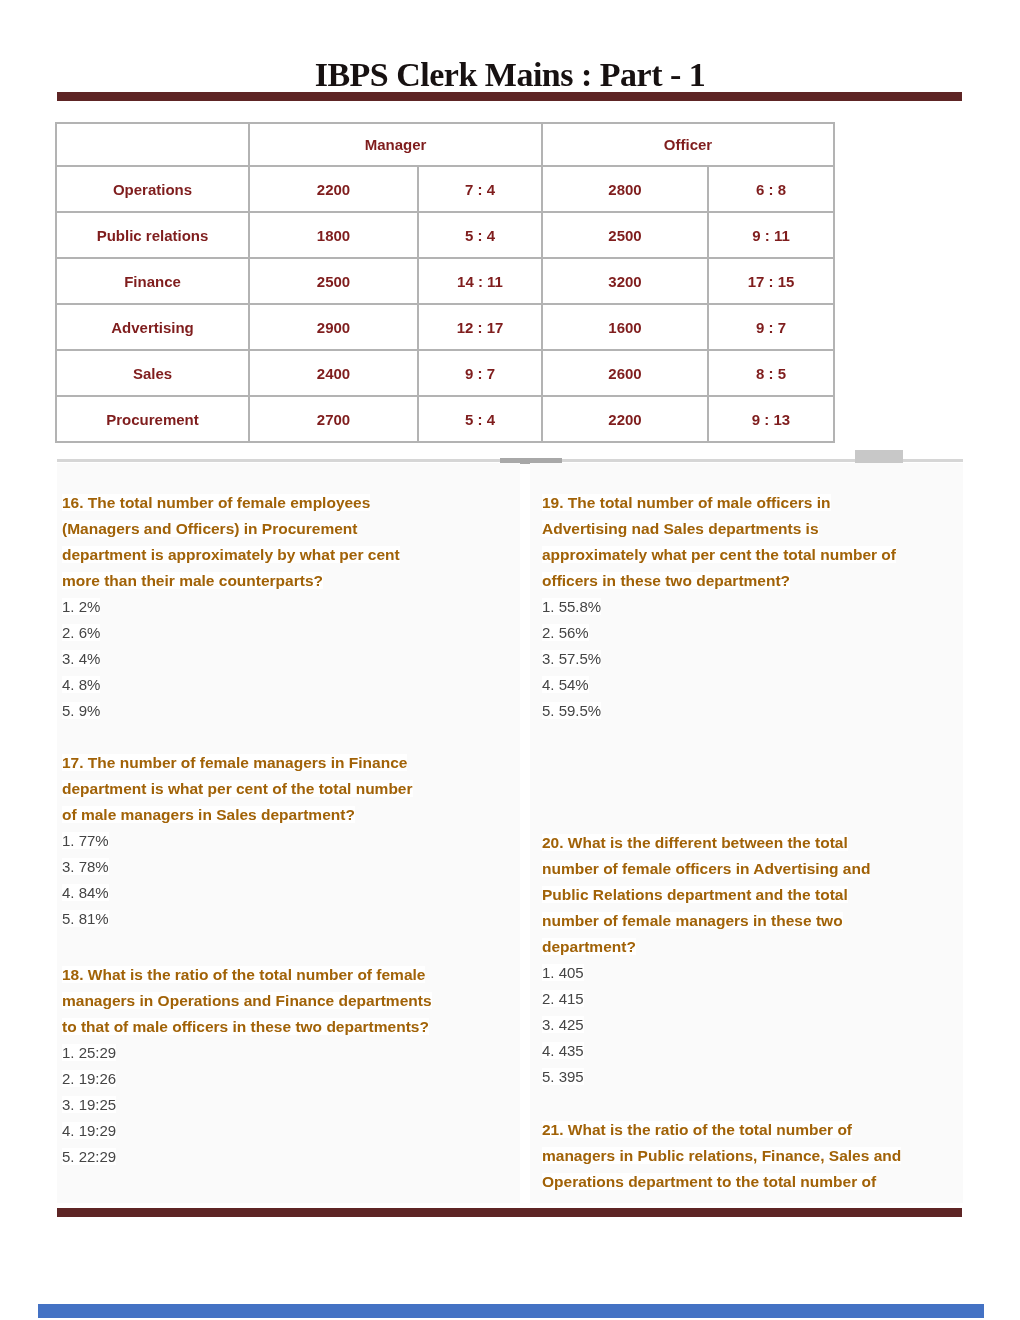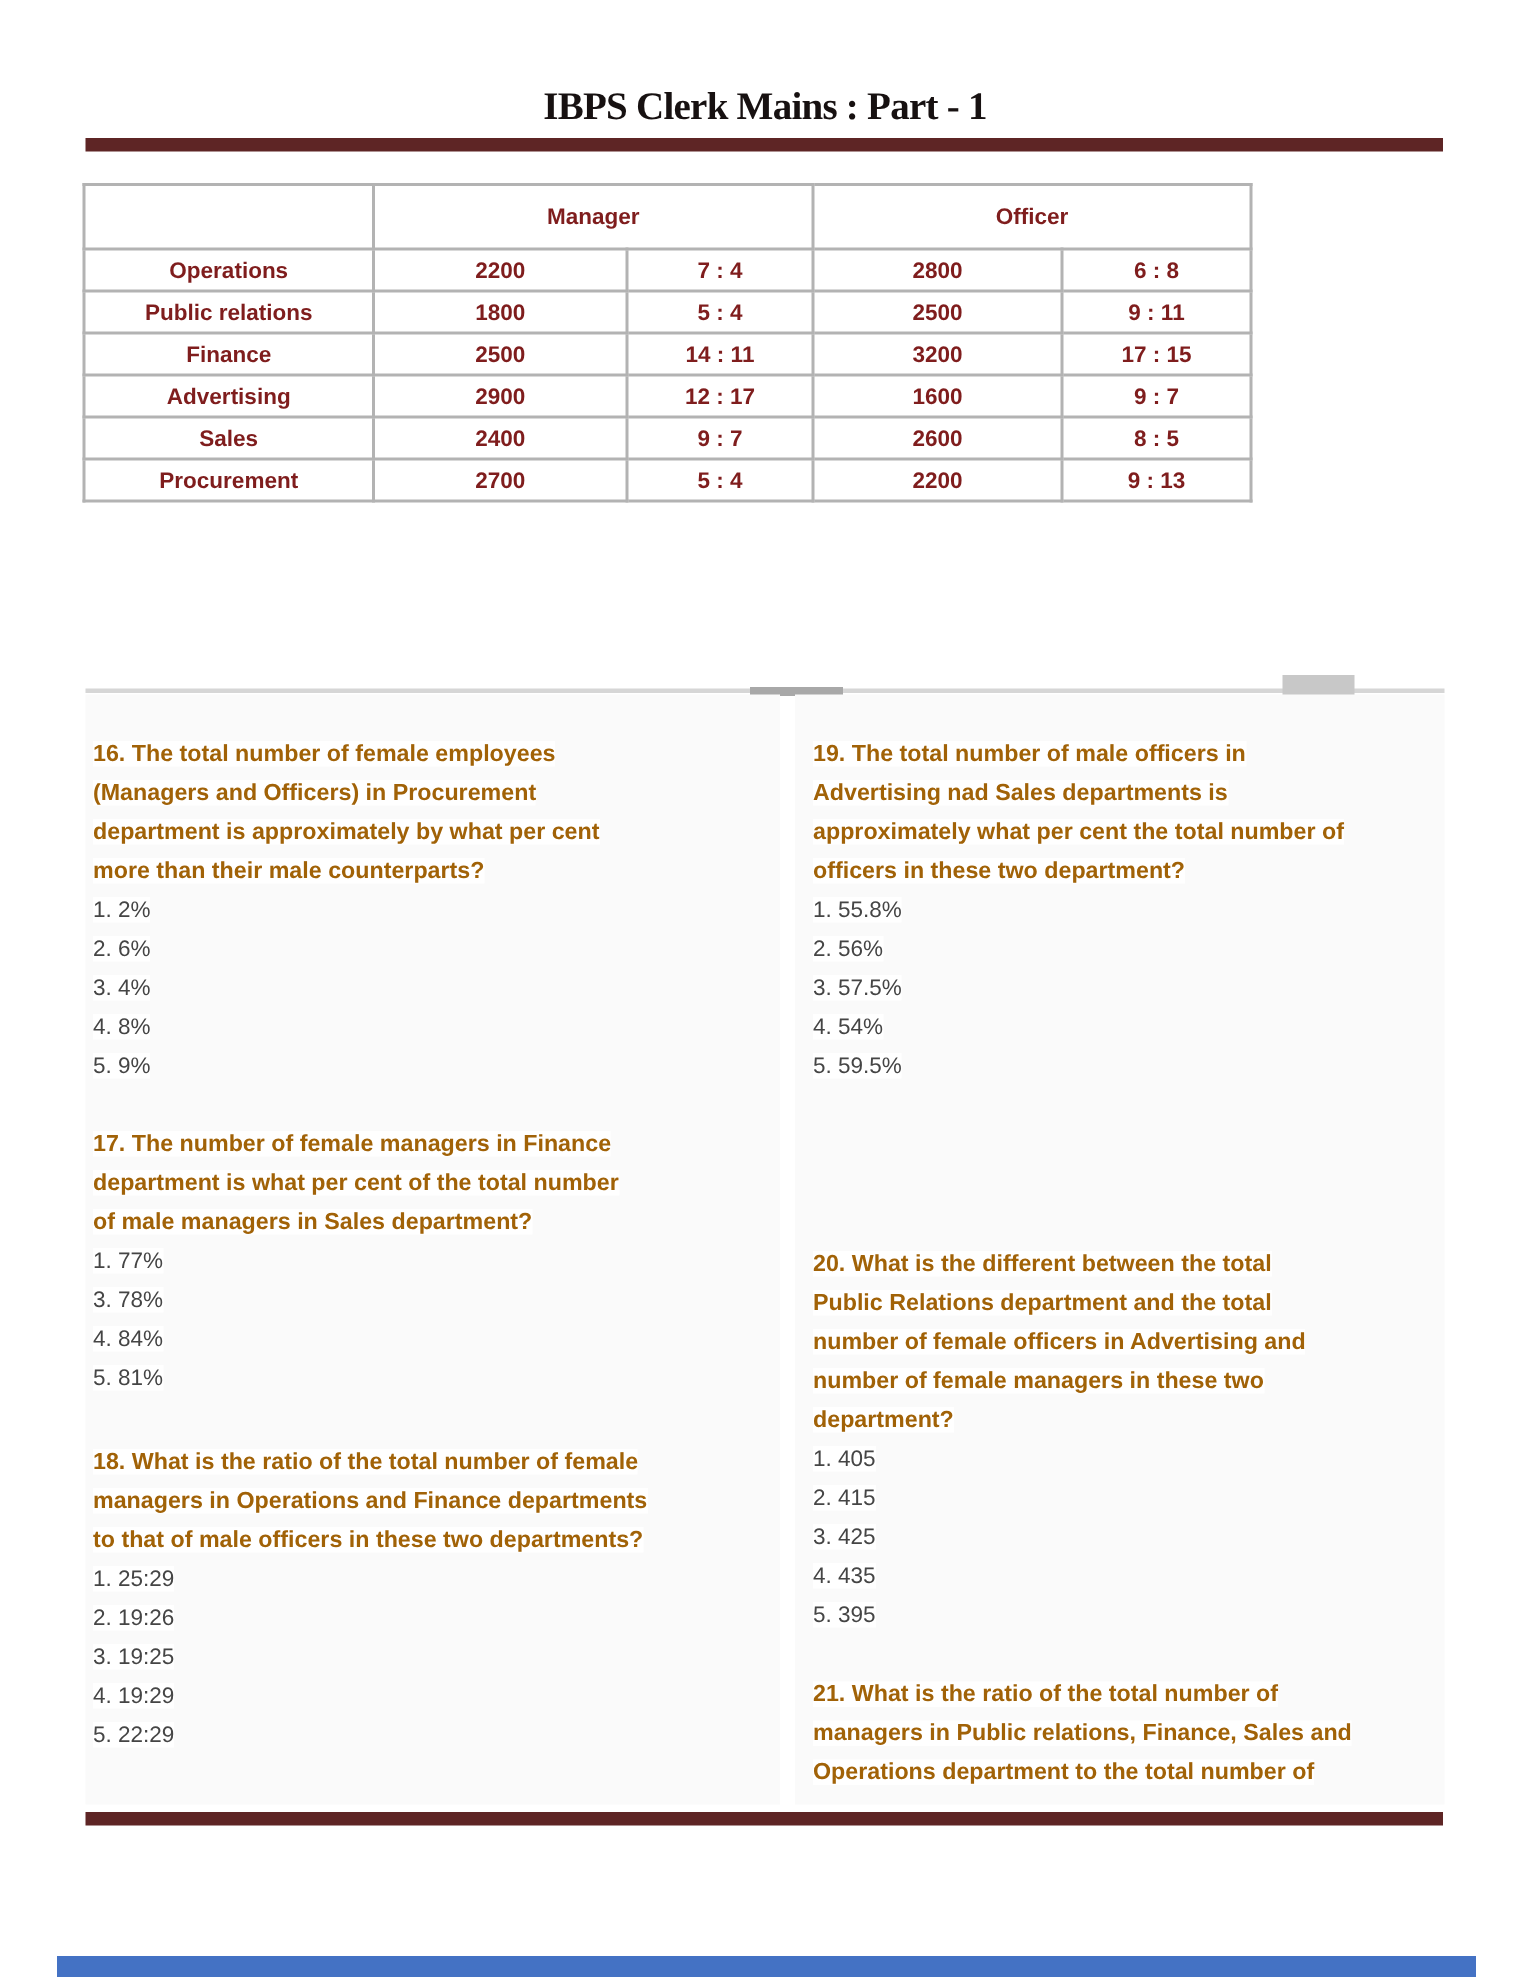--- a/index.html
+++ b/index.html
@@ -5,36 +5,36 @@
   html,body{margin:0;padding:0;}
   body{
     width:1020px;height:1320px;position:relative;background:#ffffff;
     font-family:"Liberation Sans","DejaVu Sans",sans-serif;
     -webkit-font-smoothing:antialiased;
   }
   
   .page-title{
     position:absolute;top:56px;left:0;width:100%;text-align:center;
     font-family:"Liberation Serif","DejaVu Serif",serif;
-    font-size:26px;font-weight:700;color:#171111;letter-spacing:-0.5px;margin:0;
+    font-size:34px;font-weight:700;color:#171111;letter-spacing:-0.5px;margin:0;
   }
   .rule{position:absolute;left:57px;width:905px;height:9px;background:#5e2525;}
   .rule.top{top:92px;}
   .rule.bottom{top:1208px;}
   
   table.data{
     position:absolute;left:55px;top:122px;border-collapse:collapse;table-layout:fixed;
     font-size:15px;font-weight:700;color:#7f1d1d;
   }
   table.data th,table.data td{
     border:2px solid #b3b3b3;text-align:center;vertical-align:middle;
     padding:0;background:#fff;font-weight:700;
   }
   table.data thead tr{height:43px;}
-  table.data tbody tr{height:28px;}
+  table.data tbody tr{height:46px;}
   col.c-dept{width:193px;} col.c-mnum{width:169px;} col.c-mmf{width:124px;}
   col.c-onum{width:166px;} col.c-omf{width:126px;}
   
   .panel{
     position:absolute;top:463px;height:740px;background:#fafafa;box-sizing:border-box;
   }
   .panel.left{left:57px;width:463px;padding:27px 0 0 5px;}
   .panel.right{left:530px;width:433px;padding:27px 0 0 12px;}
   .question{margin:0;}
   .panel.left .question.q16{margin-bottom:26px;}
@@ -165,22 +165,22 @@
     <p class="q-line"><span class="hl">approximately what per cent the total number of</span></p>
     <p class="q-line"><span class="hl">officers in these two department?</span></p>
     <p class="opt-line"><span class="hl">1. 55.8%</span></p>
     <p class="opt-line"><span class="hl">2. 56%</span></p>
     <p class="opt-line"><span class="hl">3. 57.5%</span></p>
     <p class="opt-line"><span class="hl">4. 54%</span></p>
     <p class="opt-line"><span class="hl">5. 59.5%</span></p>
   </div>
   <div class="question q20">
     <p class="q-line"><span class="hl">20. What is the different between the total</span></p>
+    <p class="q-line"><span class="hl">number of female officers in Advertising and</span></p>
     <p class="q-line"><span class="hl">Public Relations department and the total</span></p>
-    <p class="q-line"><span class="hl">number of female officers in Advertising and</span></p>
     <p class="q-line"><span class="hl">number of female managers in these two</span></p>
     <p class="q-line"><span class="hl">department?</span></p>
     <p class="opt-line"><span class="hl">1. 405</span></p>
     <p class="opt-line"><span class="hl">2. 415</span></p>
     <p class="opt-line"><span class="hl">3. 425</span></p>
     <p class="opt-line"><span class="hl">4. 435</span></p>
     <p class="opt-line"><span class="hl">5. 395</span></p>
   </div>
   <div class="question q21">
     <p class="q-line"><span class="hl">21. What is the ratio of the total number of</span></p>

